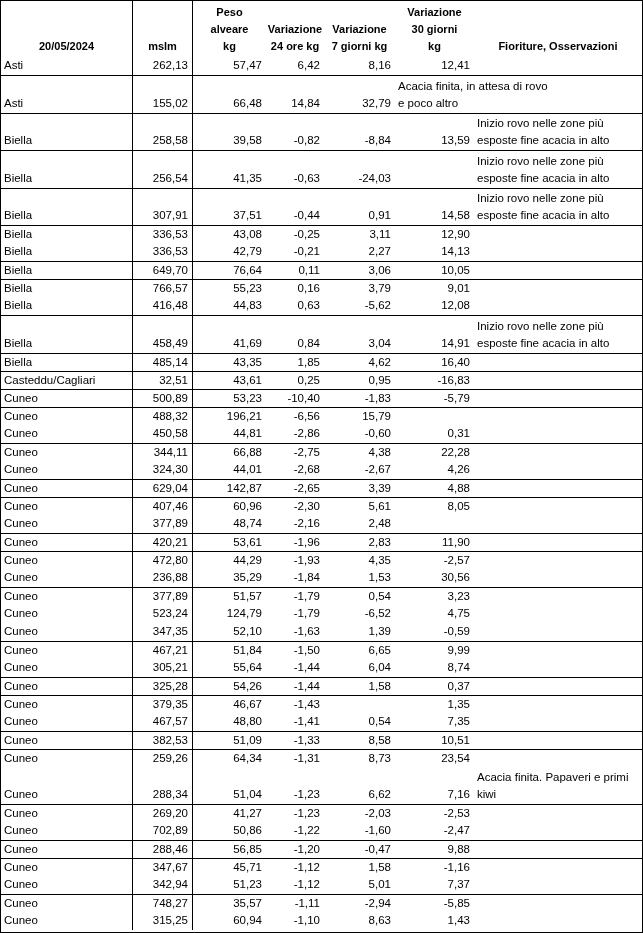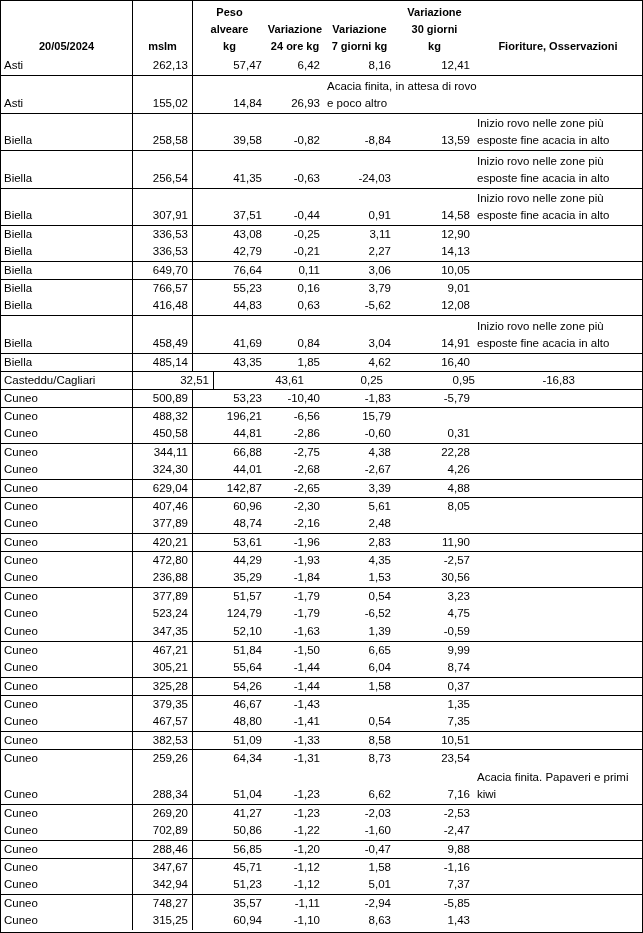--- a/index.html
+++ b/index.html
@@ -76,22 +76,23 @@
         <div class="c numc b1">262,13</div>
         <div class="c numc">57,47</div>
         <div class="c numc">6,42</div>
         <div class="c numc">8,16</div>
         <div class="c numc">12,41</div>
         <div class="c obs"></div>
       </div>
       <div class="row bt" style="height: 37.5px;">
         <div class="c loc b1">Asti</div>
         <div class="c numc b1">155,02</div>
+        <div class="c numc">66,48</div>
         <div class="c numc">14,84</div>
-        <div class="c numc">26,93</div>
+        <div class="c numc">32,79</div>
         <div class="c obs">
           <div>Acacia finita, in attesa di rovo</div>
           <div>e poco altro</div>
         </div>
       </div>
       <div class="row bt" style="height: 37.5px;">
         <div class="c loc b1">Biella</div>
         <div class="c numc b1">258,58</div>
         <div class="c numc">39,58</div>
         <div class="c numc">-0,82</div>
@@ -185,21 +186,21 @@
       </div>
       <div class="row bt" style="height: 18px;">
         <div class="c loc b1">Biella</div>
         <div class="c numc b1">485,14</div>
         <div class="c numc">43,35</div>
         <div class="c numc">1,85</div>
         <div class="c numc">4,62</div>
         <div class="c numc">16,40</div>
         <div class="c obs"></div>
       </div>
-      <div class="row bt" style="height: 18px; gap: 21px;">
+      <div class="row bt" style="height: 18px;">
         <div class="c loc b1">Casteddu/Cagliari</div>
         <div class="c numc b1">32,51</div>
         <div class="c numc">43,61</div>
         <div class="c numc">0,25</div>
         <div class="c numc">0,95</div>
         <div class="c numc">-16,83</div>
         <div class="c obs"></div>
       </div>
       <div class="row bt" style="height: 18px;">
         <div class="c loc b1">Cuneo</div>

